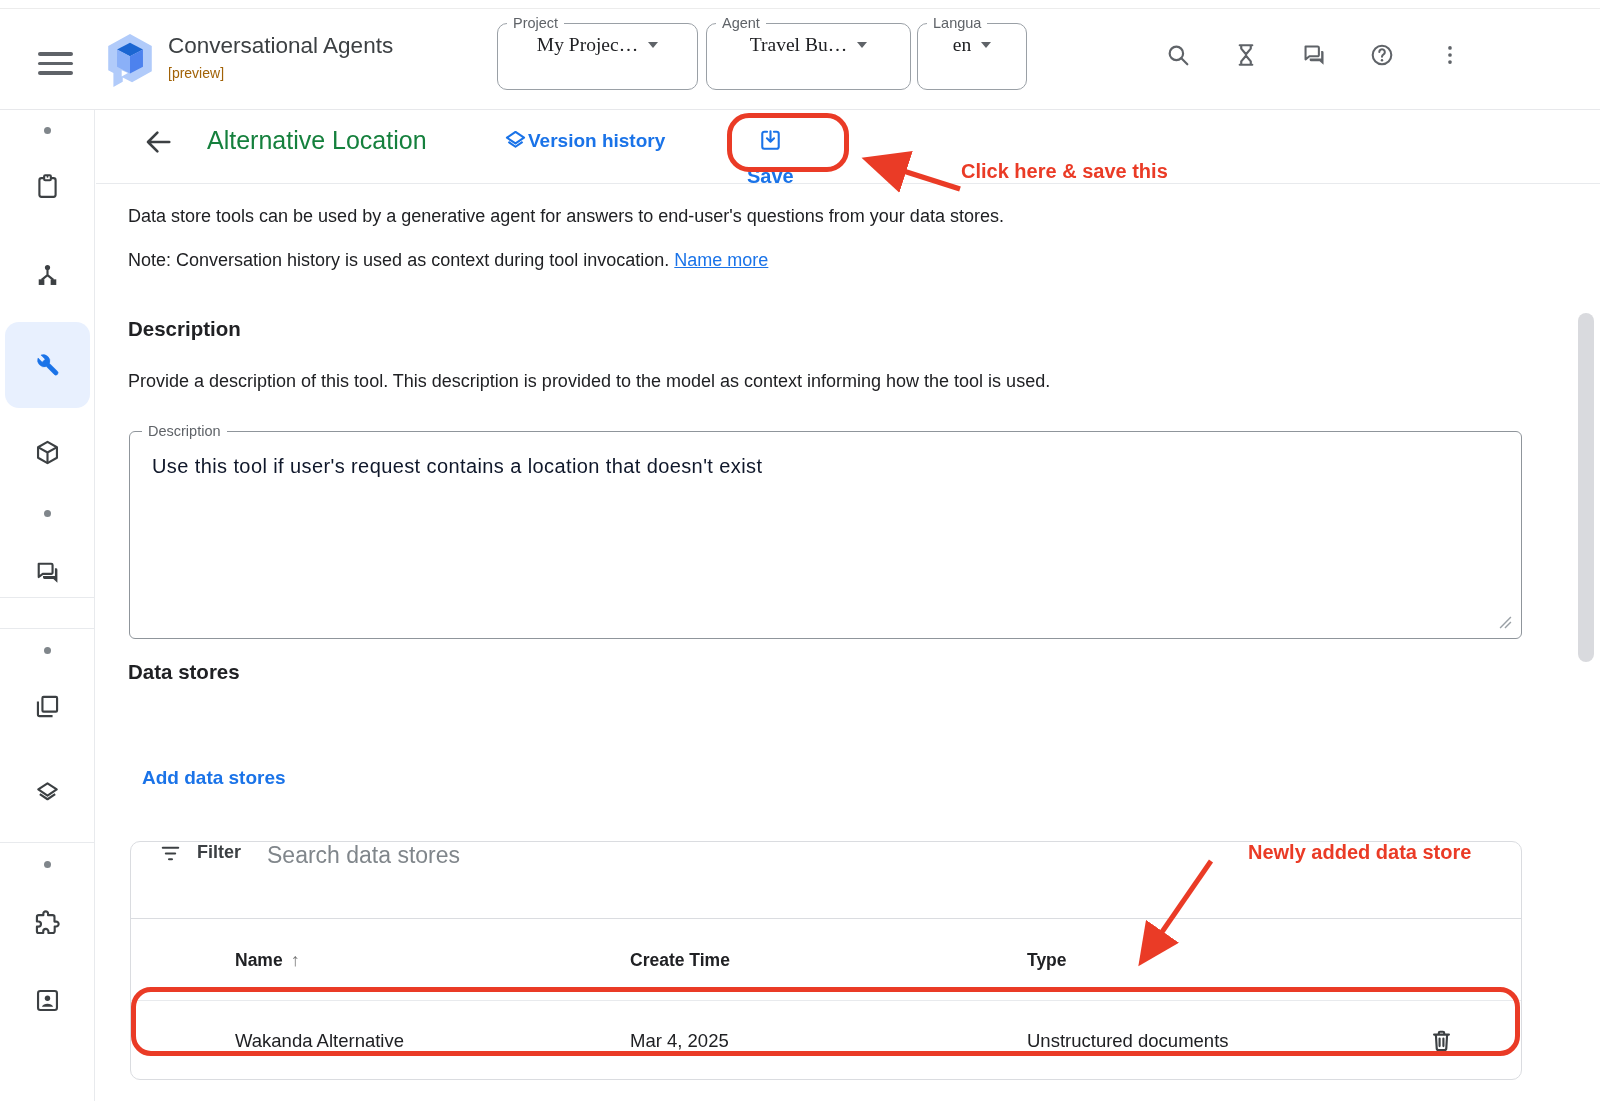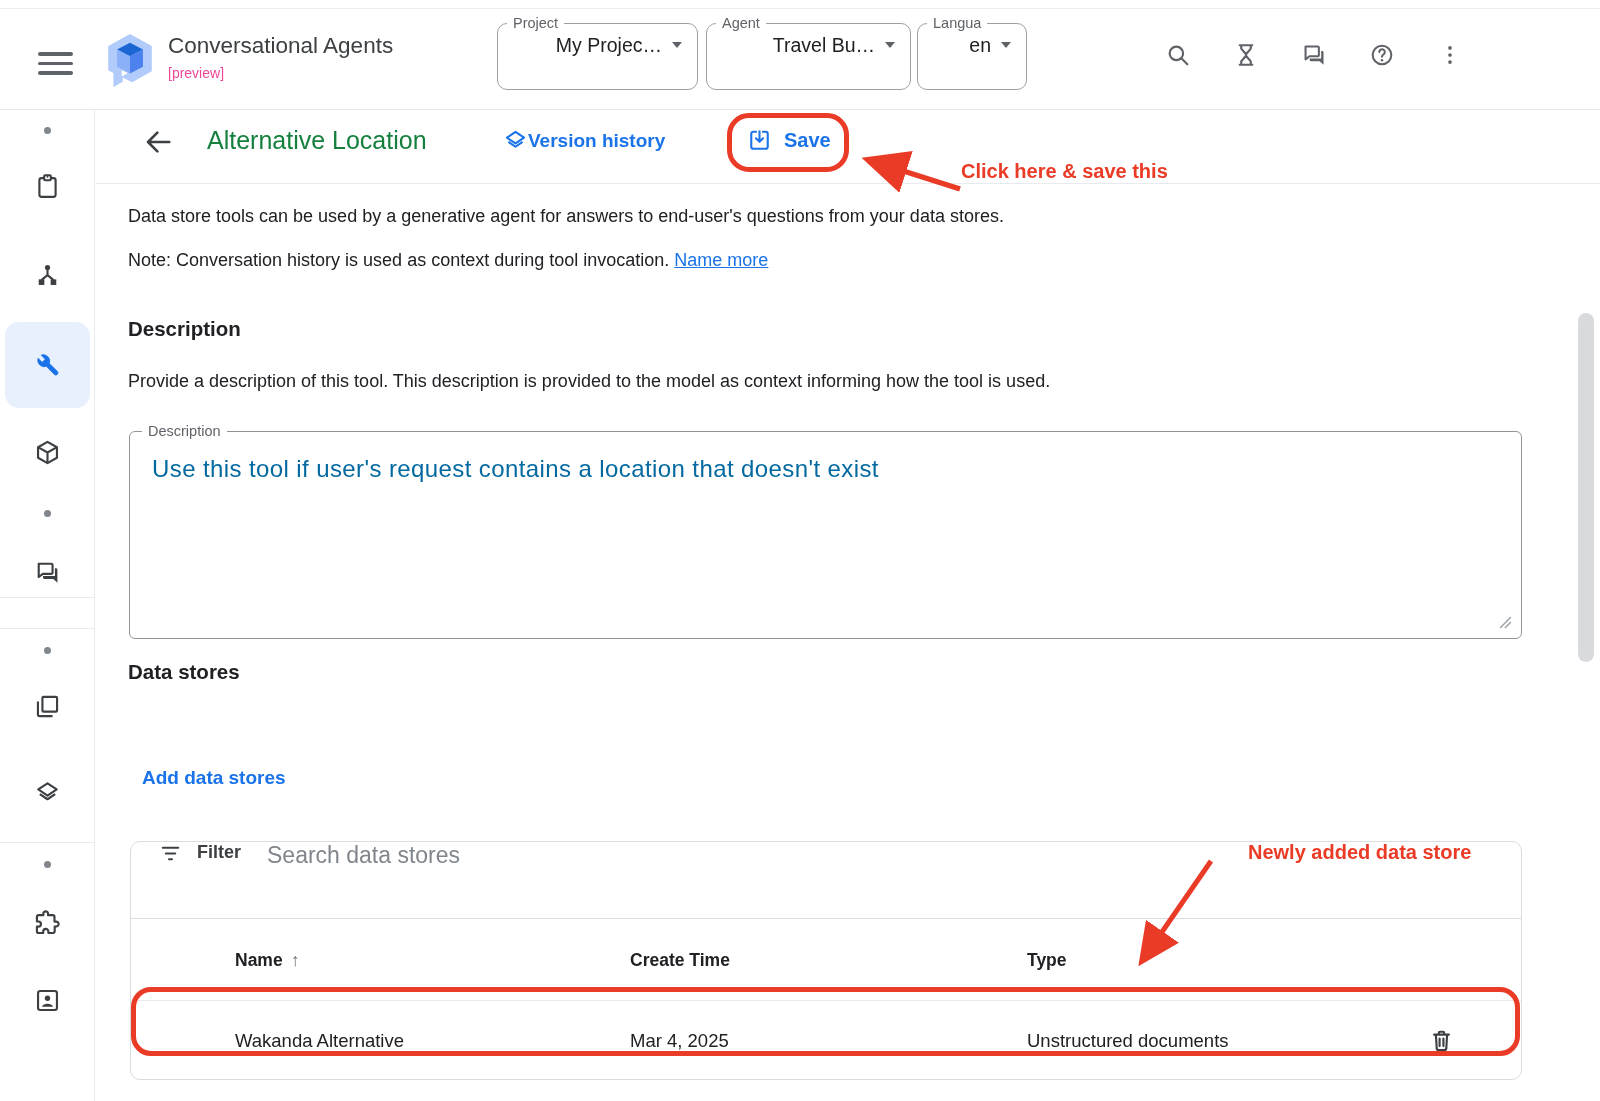--- a/index.html
+++ b/index.html
@@ -10,25 +10,25 @@
   }
   .abs { position:absolute; }
 
   
   .top-hairline { left:0; right:0; top:8px; height:1px; background:#ececec; }
   .appbar { left:0; top:9px; width:1600px; height:101px; background:#fff; border-bottom:1px solid #e7e8eb; }
   .hamburger { left:38px; top:43px; width:35px; height:23px; display:flex; flex-direction:column; justify-content:space-between; cursor:pointer; }
   .hamburger span { display:block; height:3.6px; background:#5f6368; border-radius:2px; }
   .logo { left:105px; top:24px; }
   .app-title { left:168px; top:24px; font-size:22.5px; color:#3c4043; }
-  .app-preview { left:168px; top:56px; font-size:14px; color:#ec4899; }
+  .app-preview { left:168px; top:56px; font-size:14px; color:#a16207; }
 
   .selectbox { top:7px; height:74px; border:1.5px solid #9aa0a6; border-radius:10px; background:#fff; position:absolute; }
   .selectbox legend { margin-left:9px; padding:0 6px; font-size:14.5px; color:#5f6368; line-height:1; }
-  .selectbox .val-row { display:flex; align-items:center; justify-content:flex-end; padding:3px 15px 0 15px; }
+  .selectbox .val-row { display:flex; align-items:center; justify-content:center; padding:3px 15px 0 15px;font-family:Liberation Serif, serif; }
   .selectbox .val { font-size:19.5px; color:#202124; white-space:nowrap; }
   .caret { width:0; height:0; border-left:5.5px solid transparent; border-right:5.5px solid transparent; border-top:6.5px solid #5f6368; margin-left:10px; }
   .sb-project { left:497px; width:201px; }
   .sb-agent   { left:706px; width:205px; }
   .sb-lang    { left:917px; width:110px; }
 
   .appbar-icon { width:26px; height:26px; color:#5f6368; cursor:pointer; position:absolute; top:33px; }
 
   
   .sidebar { left:0; top:110px; width:95px; bottom:0; background:#fff; border-right:1px solid #e8eaed; }
@@ -36,41 +36,41 @@
   .sdot { position:absolute; left:44px; width:7px; height:7px; border-radius:50%; background:#80868b; }
   .sdivider { position:absolute; left:0; width:94px; height:1px; background:#e8eaed; }
   .stile { position:absolute; left:5px; width:85px; height:86px; background:#e8f0fe; border-radius:14px; }
   .stile .snav-icon { left:29px; top:29px; color:#1a73e8; }
 
   
   .titlebar-divider { left:96px; top:183px; right:0; height:1px; background:#e8eaed; }
   .back-btn { left:143px; top:127px; width:30px; height:30px; color:#3c4043; cursor:pointer; }
   .page-title { left:207px; top:126px; font-size:25px; color:#15803d; }
   .vh-link { left:503px; top:128px; display:flex; align-items:center; color:#1a73e8; font-weight:bold; font-size:19px; cursor:pointer; }
-  .save-btn { left:747px; top:128px; display:flex; align-items:center; gap:12px; color:#1a73e8; font-weight:bold; font-size:20px; cursor:pointer; }
+  .save-btn { left:747px; top:128px; display:flex; align-items:center; gap:12px; color:#1a73e8; font-weight:bold; font-size:20px; cursor:pointer;flex-direction:column; }
 
   
   .red-oval-save { left:727px; top:113px; width:122px; height:59px; border:5px solid #ea3b26; border-radius:22px; z-index:40; pointer-events:none; }
   .red-oval-row  { left:131px; top:987px; width:1389px; height:69px; border:5px solid #ea3b26; border-radius:20px; z-index:40; pointer-events:none; }
   .red-note { color:#ea3b26; font-weight:bold; font-size:20px; z-index:41; white-space:nowrap; }
   .note-save { left:961px; top:160px; }
   .note-row  { left:1248px; top:841px; }
   .overlay { position:absolute; left:0; top:0; z-index:39; pointer-events:none; }
 
   
   .para { left:128px; font-size:18px; color:#202124; }
   .p1 { top:206px; } .p2 { top:250px; }
   .link-inline { color:#1a73e8; text-decoration:underline; cursor:pointer; }
   .h-section { left:128px; font-size:20.5px; font-weight:bold; color:#202124; }
   .h-desc { top:317px; } .h-ds { top:660px; }
   .p3 { top:371px; }
 
   .desc-field { left:129px; top:424px; width:1393px; height:215px; border:1px solid #8f959b; border-radius:6px; position:absolute; }
   .desc-field legend { margin-left:12px; padding:0 6px; font-size:14.5px; color:#5f6368; line-height:1; }
-  .desc-value { padding:16px 22px; font-size:24px; color:#0369a1; letter-spacing:.4px; }
+  .desc-value { padding:16px 22px; font-size:20px; color:#0f172a; letter-spacing:.4px; }
   .resize-grip { position:absolute; right:9px; bottom:9px; }
 
   .add-link { left:142px; top:767px; font-size:19px; font-weight:bold; color:#1a73e8; cursor:pointer; }
 
   
   .card { left:130px; top:841px; width:1392px; height:239px; border:1px solid #dadce0; border-radius:10px; background:#fff; overflow:hidden; }
   .filter-row { height:76px; display:flex; align-items:flex-start; padding-left:28px; }
   .filter-icon { width:23px; height:23px; color:#3c4043; }
   .filter-label { margin-left:15px; font-size:18px; font-weight:bold; color:#3c4043; }
   .search-input { margin-left:26px; border:none; outline:none; font-size:23px; color:#3c4043; width:640px; font-family:inherit; }

